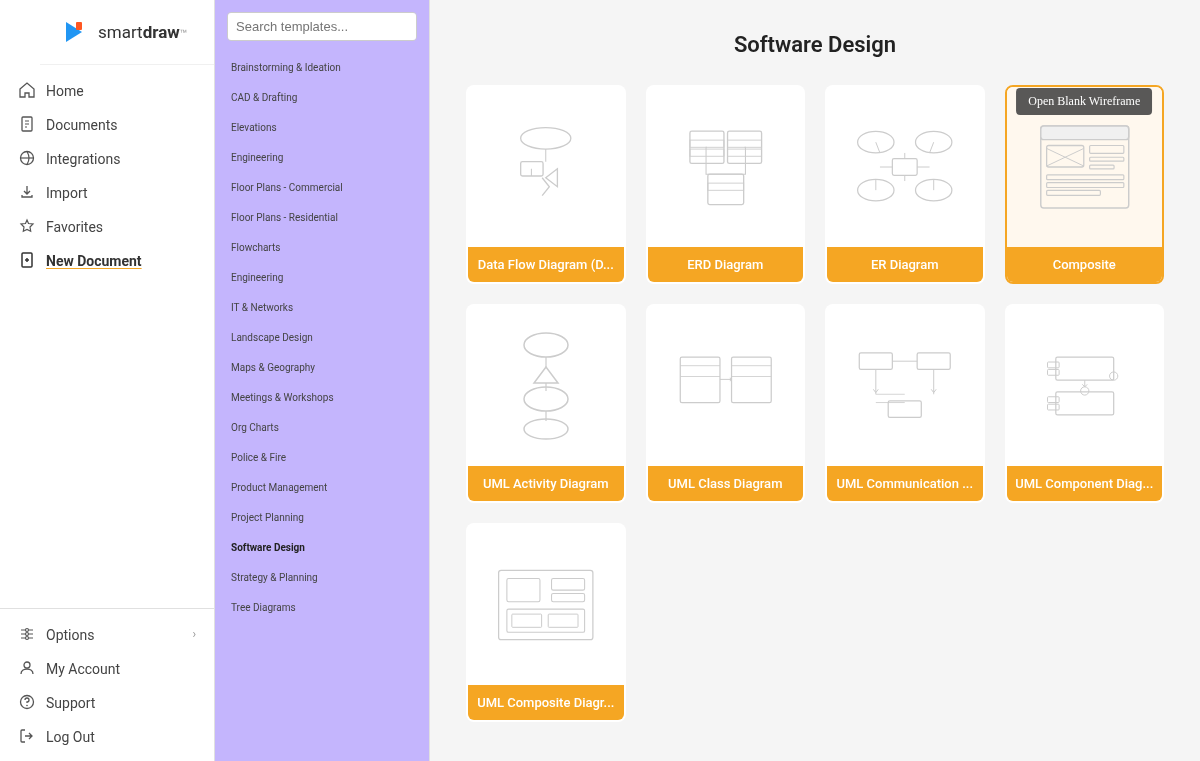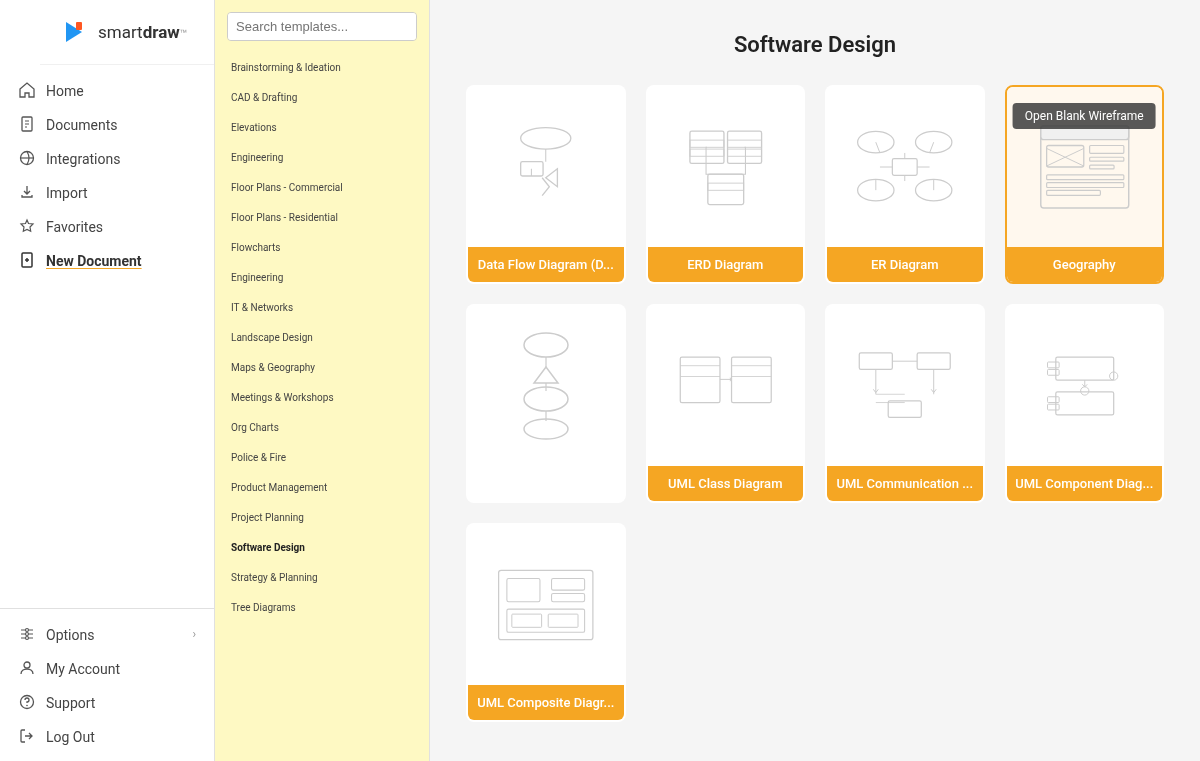--- a/index.html
+++ b/index.html
@@ -9,37 +9,37 @@
     .sidebar { width: 215px; background: #fff; border-right: 1px solid #e0e0e0; display: flex; flex-direction: column; height: 100vh; flex-shrink: 0; }
     .sidebar-logo { padding: 16px 18px; display: flex; align-items: center; gap: 8px; border-bottom: 1px solid #f0f0f0; margin-left: 40px; }
     .logo-icon { width: 32px; height: 32px; }
     .sidebar-nav { flex: 1; overflow-y: auto; padding: 8px 0; }
     .nav-item { display: flex; align-items: flex-end; gap: 10px; padding: 8px 18px; cursor: pointer; color: #444; font-size: 14px; text-decoration: none; }
     .nav-item.active { color: #333; font-weight: 700; }
     .nav-icon { width: 18px; height: 18px; flex-shrink: 0; display: flex; align-items: center; justify-content: center; }
     .sidebar-bottom { border-top: 1px solid #e0e0e0; padding: 8px 0; }
 
     
-    .category-panel { width: 215px; background: #fef9c3; border-right: 1px solid #e0e0e0; display: flex; flex-direction: column; height: 100vh; flex-shrink: 0; }
+    .category-panel { width: 215px; background: #c4b5fd; border-right: 1px solid #e0e0e0; display: flex; flex-direction: column; height: 100vh; flex-shrink: 0; }
     .search-box { padding: 12px; }
     .search-input-wrap { display: flex; align-items: center; border: 1px solid #ccc; border-radius: 4px; overflow: hidden; }
     .search-input-wrap input { border: none; outline: none; padding: 6px 8px; font-size: 13px; flex: 1; color: #555; }
     .category-list { overflow-y: auto; flex: 1; }
     .category-item { padding: 8px 16px; cursor: pointer; color: #444; font-size: 10px; line-height: 1.4; }
     .category-item.active { font-weight: 700; color: #222; }
 
     
     .main-content { flex: 1; overflow-y: auto; padding: 32px 36px; background: #f5f5f5; }
     .page-title { font-size: 22px; font-weight: 600; color: #222; margin-bottom: 28px; text-align: center; }
     .templates-grid { display: grid; grid-template-columns: repeat(4, 1fr); gap: 20px; }
     .template-card { background: #fff; border-radius: 8px; overflow: hidden; border: 2px solid transparent; cursor: pointer; position: relative; }
     .template-card.highlighted { border-color: #f5a623; }
     .template-card .card-img { padding: 24px; display: flex; align-items: center; justify-content: center; height: 160px; background: #fff; position: relative; }
     .template-card .card-label { background: #f5a623; color: #fff; text-align: center; padding: 10px 8px; font-size: 13px; font-weight: 500; }
-    .tooltip { position: absolute; top: 16px; left: 50%; transform: translateX(-50%); background: rgba(60,60,60,0.85); color: #fff; padding: 6px 12px; border-radius: 4px; font-size: 12px; white-space: nowrap; z-index: 10; }
+    .tooltip { position: absolute; top: 1px; left: 50%; transform: translateX(-50%); background: rgba(60,60,60,0.85); color: #fff; padding: 6px 12px; border-radius: 4px; font-size: 12px; white-space: nowrap; z-index: 10; font-family: Liberation Serif, serif; }
 
     
     svg { display: block; }
 
     .options-item { display: flex; align-items: center; justify-content: space-between; padding: 8px 18px; cursor: pointer; color: #444; font-size: 14px; }
     .options-item .left { display: flex; align-items: flex-end; gap: 10px; }
     .options-item .chevron { font-size: 12px; color: #999; }
   </style>
 </head>
 <body>
@@ -258,35 +258,36 @@
           <line x1="16" y1="31" x2="54" y2="49" stroke="#ccc" stroke-width="1"></line>
           <line x1="54" y1="31" x2="16" y2="49" stroke="#ccc" stroke-width="1"></line>
           <rect x="60" y="28" width="35" height="8" rx="1" stroke="#ccc" stroke-width="1.2"></rect>
           <rect x="60" y="40" width="35" height="4" rx="1" stroke="#ccc" stroke-width="1.2"></rect>
           <rect x="60" y="48" width="25" height="4" rx="1" stroke="#ccc" stroke-width="1.2"></rect>
           <rect x="16" y="58" width="79" height="5" rx="1" stroke="#ccc" stroke-width="1.2"></rect>
           <rect x="16" y="66" width="79" height="5" rx="1" stroke="#ccc" stroke-width="1.2"></rect>
           <rect x="16" y="74" width="55" height="5" rx="1" stroke="#ccc" stroke-width="1.2"></rect>
         </svg>
       </div>
-      <div class="card-label">Geography</div>
+      <div class="card-label">Composite</div>
     </div>
 
     <div class="template-card">
       <div class="card-img">
         <svg width="100" height="110" viewBox="0 0 100 110" fill="none">
           <ellipse cx="50" cy="14" rx="22" ry="12" stroke="#ccc" stroke-width="1.5"></ellipse>
           <path d="M50 26v10" stroke="#ccc" stroke-width="1.2"></path>
           <polygon points="50,36 38,52 62,52" fill="none" stroke="#ccc" stroke-width="1.5"></polygon>
           <path d="M50 52v8" stroke="#ccc" stroke-width="1.2"></path>
           <ellipse cx="50" cy="68" rx="22" ry="12" stroke="#ccc" stroke-width="1.5"></ellipse>
           <path d="M50 80v10" stroke="#ccc" stroke-width="1.2"></path>
           <ellipse cx="50" cy="98" rx="22" ry="10" stroke="#ccc" stroke-width="1.5"></ellipse>
         </svg>
       </div>
+      <div class="card-label">UML Activity Diagram</div>
     </div>
 
     <div class="template-card">
       <div class="card-img">
         <svg width="130" height="100" viewBox="0 0 130 100" fill="none">
           <rect x="10" y="15" width="48" height="55" rx="2" stroke="#ccc" stroke-width="1.5"></rect>
           <rect x="10" y="25" width="48" height="1" fill="#ccc"></rect>
           <rect x="10" y="38" width="48" height="1" fill="#ccc"></rect>
           <rect x="72" y="15" width="48" height="55" rx="2" stroke="#ccc" stroke-width="1.5"></rect>
           <rect x="72" y="25" width="48" height="1" fill="#ccc"></rect>

